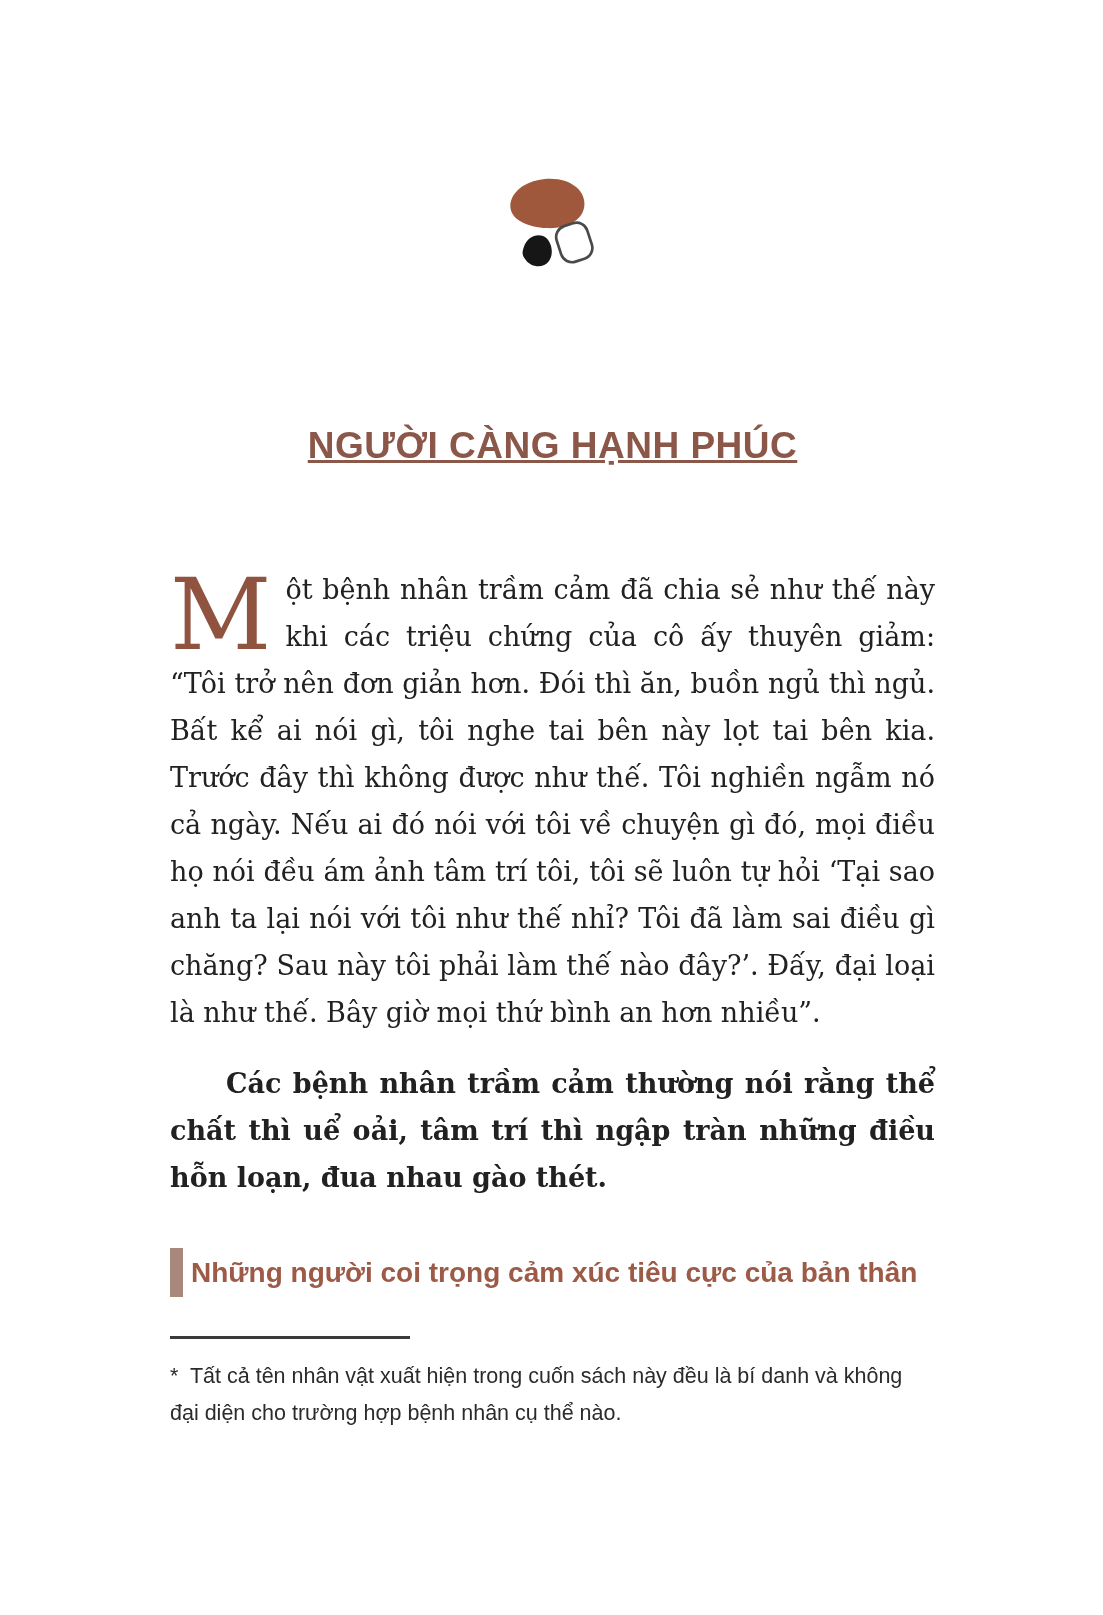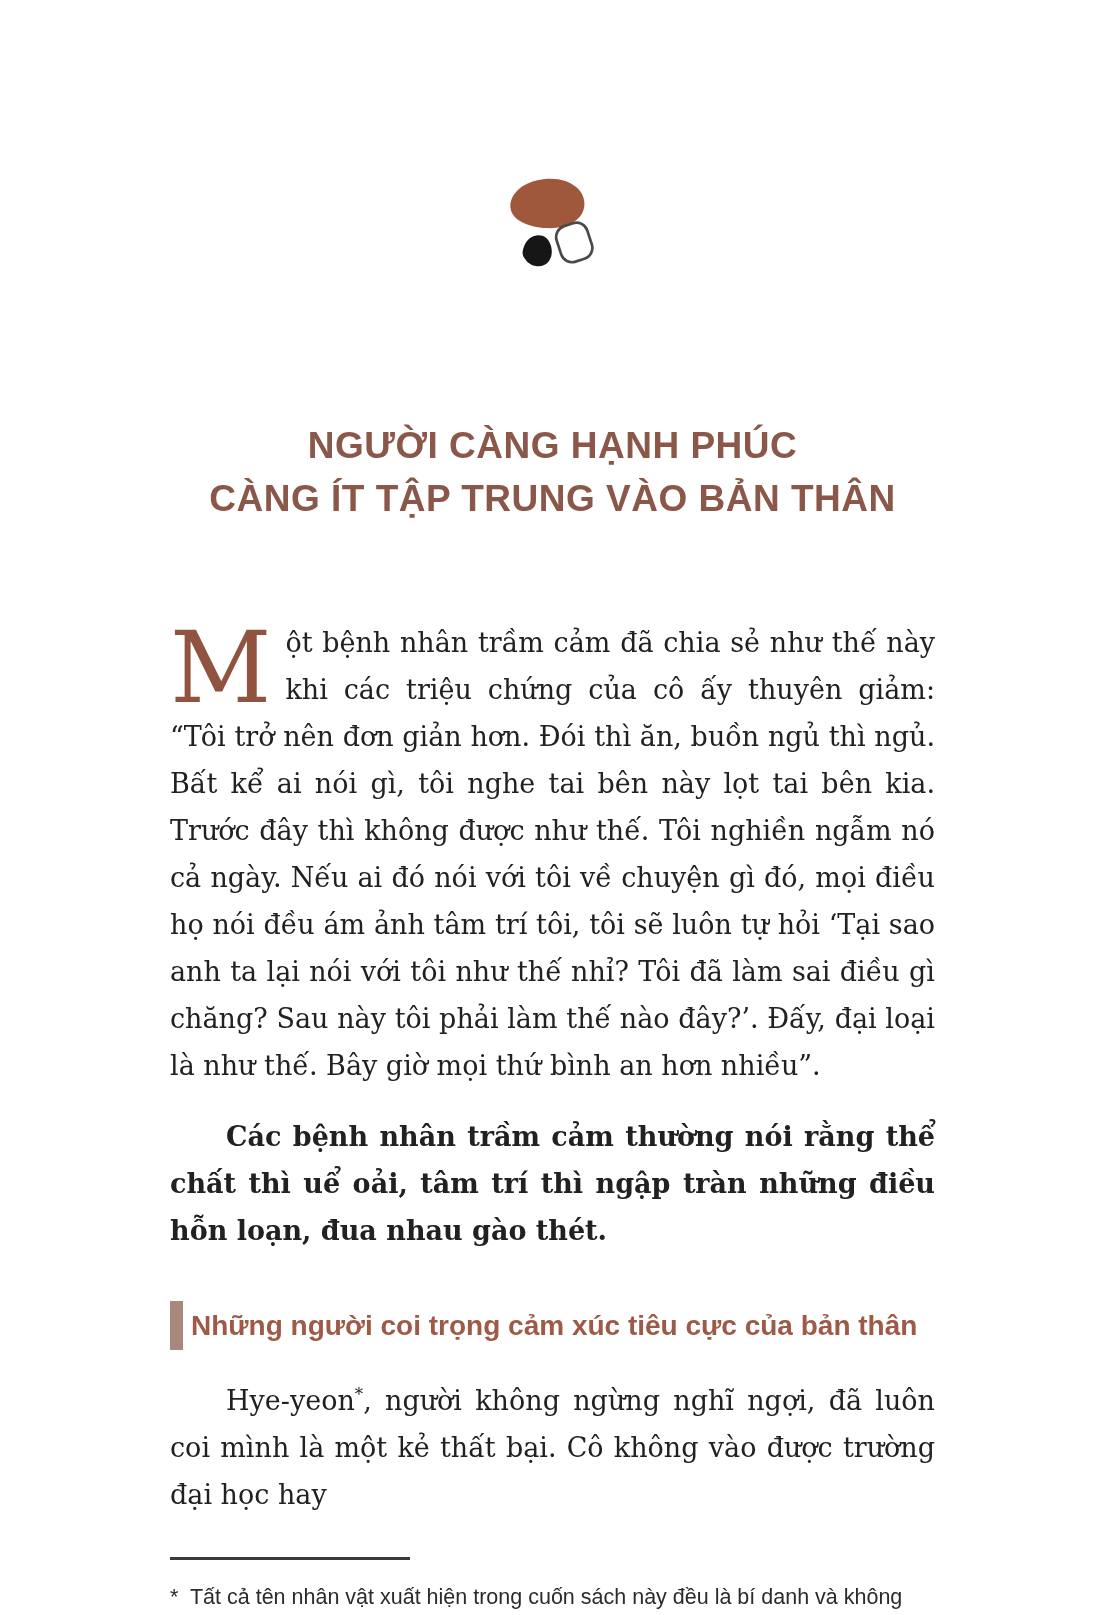--- a/index.html
+++ b/index.html
@@ -18,20 +18,21 @@
 
   .chapter-title {
     margin-top:134px;
     text-align:center;
     font-family:"Liberation Sans", sans-serif;
     font-weight:bold;
     font-size:37px;
     line-height:53px;
     letter-spacing:0.5px;
     color:#8a5749;
+    text-decoration:underline;
   }
 
   .para {
     font-size:27px;
     line-height:47px;
     text-align:justify;
     color:#212121;
   }
   .p1 { margin-top:94px; }
   .dropcap {
@@ -89,39 +90,35 @@
   <div class="logo-wrap">
     <svg width="104" height="109" viewBox="0 0 100 105">
       <path d="M9,30 C12,13 35,4 55,7 C72,10 82,21 80,34 C78,47 62,55 44,54 C26,53 7,46 9,30 Z" fill="#a0583c"></path>
       <rect x="55" y="50" width="31" height="36" rx="11" transform="rotate(-18 70 68)" fill="#ffffff" stroke-width="2.6" stroke="#4a4a4a"></rect>
       <path d="M22,72 C25,62 36,58 43,63 C49,68 51,79 46,86 C41,93 29,92 24,85 C20,80 20,78 22,72 Z" fill="#161616"></path>
     </svg>
   </div>
 
   <h1 class="chapter-title">
     <span>NGƯỜI CÀNG HẠNH PHÚC</span><br>
-    <span>CÀNG ÍT TẬP TRUNG VÀO BẢN THÂN</span>
   </h1>
 
   <p class="para p1">
     <span class="dropcap">M</span><span>ột bệnh nhân trầm cảm đã chia sẻ như thế này khi các triệu chứng của cô ấy thuyên giảm: “Tôi trở nên đơn giản hơn. Đói thì ăn, buồn ngủ thì ngủ. Bất kể ai nói gì, tôi nghe tai bên này lọt tai bên kia. Trước đây thì không được như thế. Tôi nghiền ngẫm nó cả ngày. Nếu ai đó nói với tôi về chuyện gì đó, mọi điều họ nói đều ám ảnh tâm trí tôi, tôi sẽ luôn tự hỏi ‘Tại sao anh ta lại nói với tôi như thế nhỉ? Tôi đã làm sai điều gì chăng? Sau này tôi phải làm thế nào đây?’. Đấy, đại loại là như thế. Bây giờ mọi thứ bình an hơn nhiều”.</span>
   </p>
 
   <p class="para p2">
     <span>Các bệnh nhân trầm cảm thường nói rằng thể chất thì uể oải, tâm trí thì ngập tràn những điều hỗn loạn, đua nhau gào thét.</span>
   </p>
 
   <div class="section-heading-row">
     <div class="section-bar"></div>
     <h2 class="section-heading">Những người coi trọng cảm xúc tiêu cực của bản thân</h2>
   </div>
 
-  <p class="para p3">
-    <span>Hye-yeon</span><sup class="fn-mark">*</sup><span>, người không ngừng nghĩ ngợi, đã luôn coi mình là một kẻ thất bại. Cô không vào được trường đại học hay</span>
-  </p>
 
   <hr class="footnote-rule">
 
   <p class="footnote">
     <span>*</span>&nbsp;
     <span>Tất cả tên nhân vật xuất hiện trong cuốn sách này đều là bí danh và không đại diện cho trường hợp bệnh nhân cụ thể nào.</span>
   </p>
 
 </div>
 

